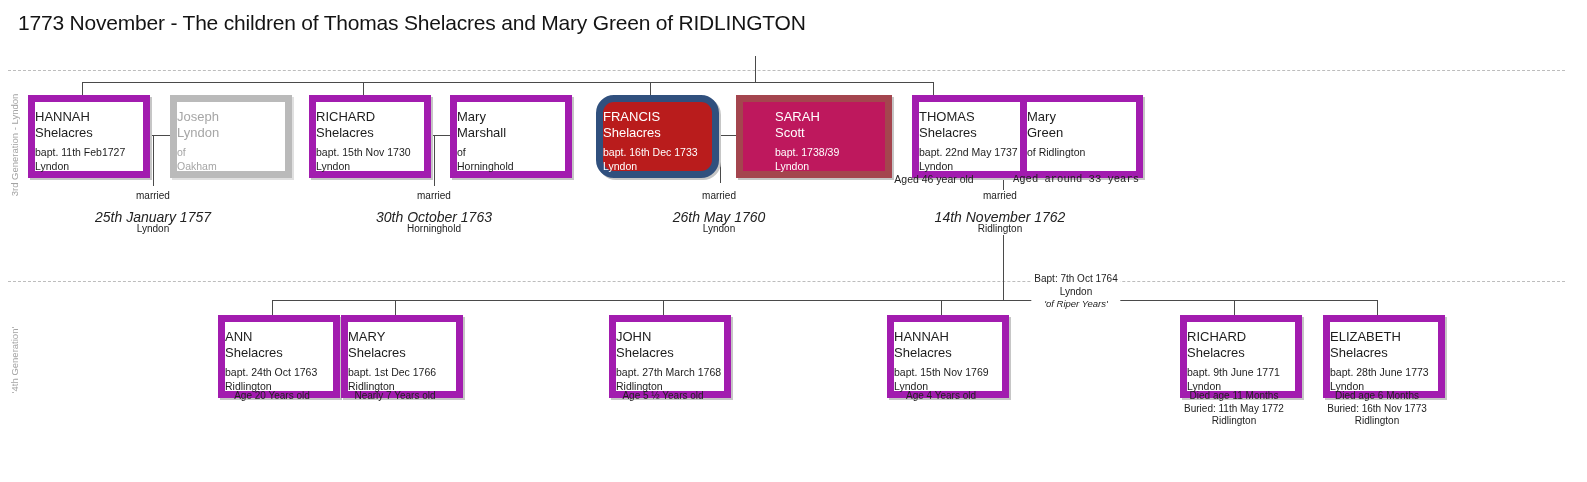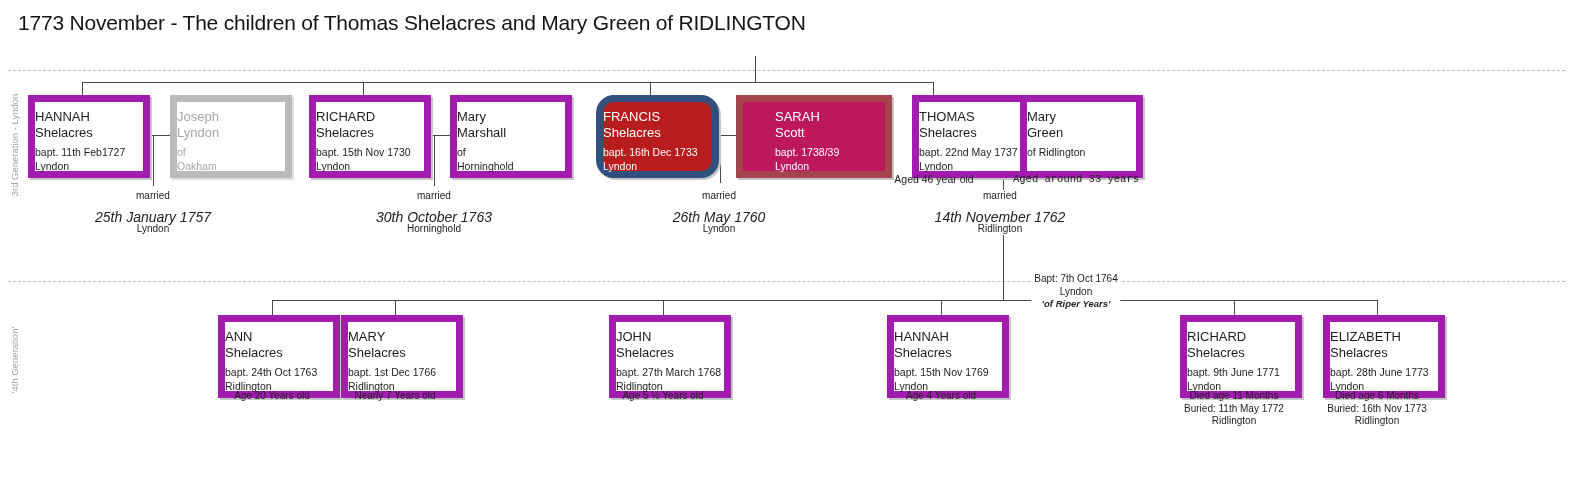--- a/index.html
+++ b/index.html
@@ -40,21 +40,21 @@
     background:#fff;padding:0 3px;white-space:nowrap;color:#222;
   }
   .marr .m1{font-size:10px;line-height:11px;}
   .marr .m2{font-size:14px;line-height:12px;margin-top:10px;font-style:italic;}
   .marr .m3{font-size:10px;line-height:12px;}
   .bapt{
     position:absolute;transform:translateX(-50%);text-align:center;
     background:#fff;padding:0 3px;white-space:nowrap;color:#222;margin-top:43px;
   }
   .bapt .b{font-size:10px;line-height:12.5px;}
-  .bapt .i{font-style:italic;font-size:9.5px;line-height:12px;font-weight:bold;}
+  .bapt .i{font-style:italic;font-size:9.5px;line-height:12px;}
   .agenote{
     position:absolute;transform:translateX(-50%);text-align:center;
     font-size:10px;line-height:12.5px;color:#222;white-space:nowrap;
   }
 </style>
 </head>
 <body>
 
 <div id="canvas">
 

